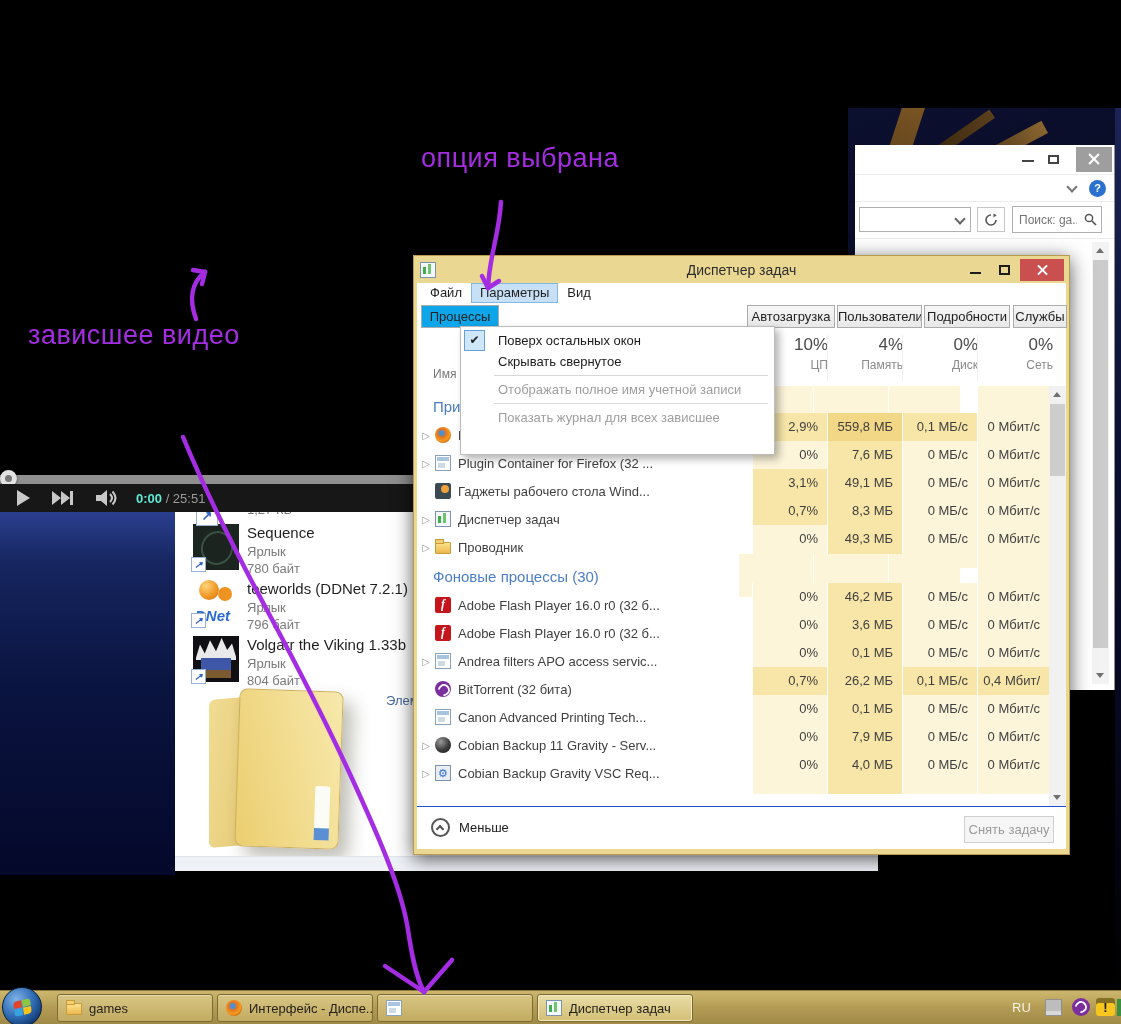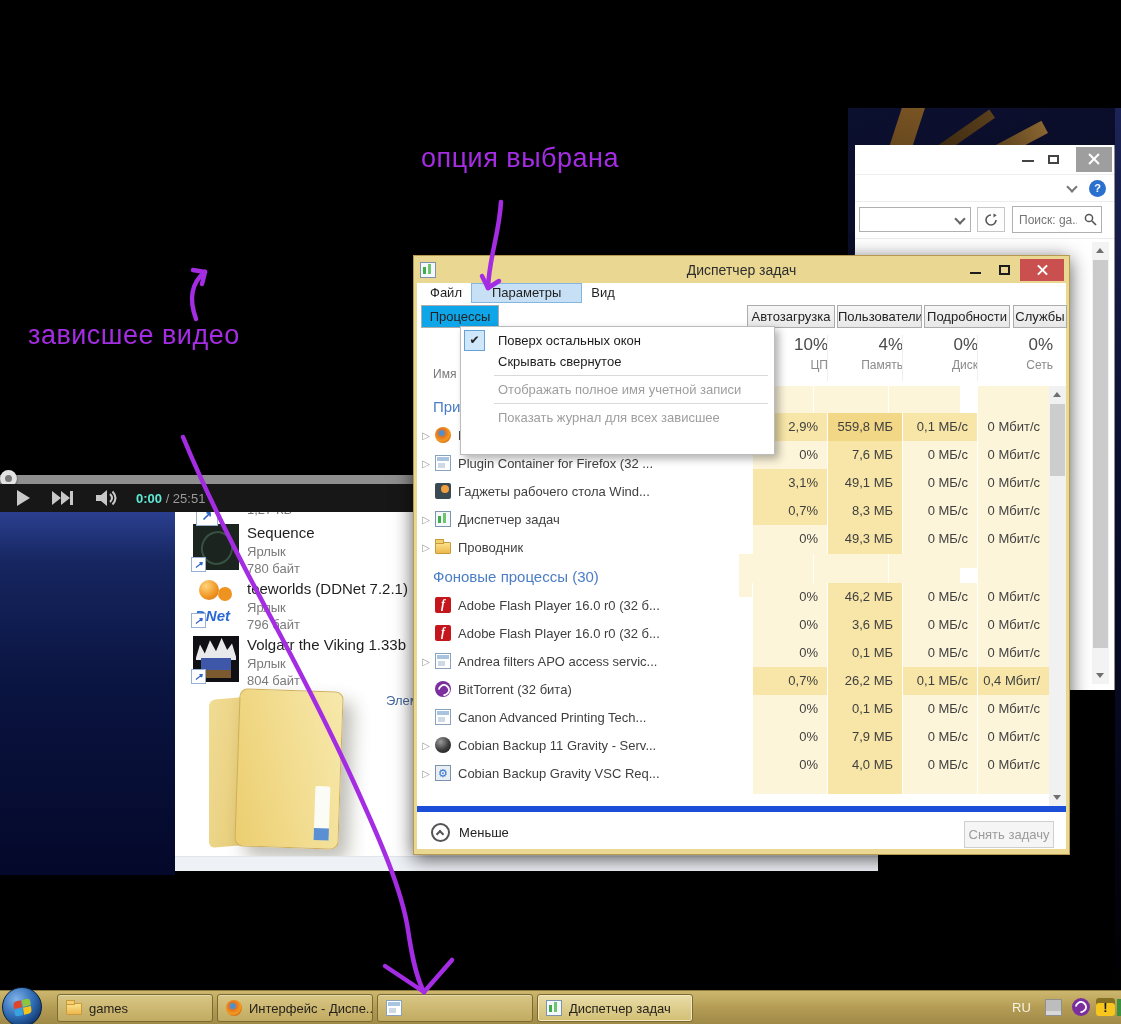--- a/index.html
+++ b/index.html
@@ -97,21 +97,21 @@
   .tm-btns{position:absolute;right:2px;top:0;height:24px;display:flex;}
   .cap{width:29px;height:22px;position:relative;}
   .cap .minbar{position:absolute;left:8px;top:13px;width:11px;height:2px;background:#1c1c1c;}
   .cap .maxbox{position:absolute;left:8px;top:6px;width:11px;height:10px;border:2px solid #1c1c1c;}
   .cap.close{width:44px;background:#c9504e;}
   .cap.close i{position:absolute;left:16px;top:10px;width:13px;height:2px;background:#fff;transform:rotate(45deg);}
   .cap.close i+i{transform:rotate(-45deg);}
   .tm-client{position:relative;background:#fff;height:566px;}
   .tm-menubar{height:20px;display:flex;font-size:13px;color:#1f1f1f;padding-left:4px;}
   .tm-menubar .mitem{padding:2px 9px;}
-  .tm-menubar .mitem.active{background:#c8e0f6;border:1px solid #84b6e2;padding:1px 20px;}
+  .tm-menubar .mitem.active{background:#c8e0f6;border:1px solid #84b6e2;padding:1px 8px;}
   .tm-tabs{position:absolute;left:0;top:20px;width:100%;height:27px;}
   .tm-tabs .tab{position:absolute;top:2px;height:23px;border:1px solid #acacac;background:linear-gradient(#f6f6f6,#e8e8e8);
       font-size:13px;color:#222;text-align:center;padding-top:3px;overflow:hidden;white-space:nowrap;}
   .tm-tabs .tab.active{background:#0ea5e9;}
   .tm-tabs div:nth-of-type(1){left:4px;width:78px;}
   .tm-tabs div:nth-of-type(2){left:330px;width:88px;}
   .tm-tabs div:nth-of-type(3){left:420px;width:85px;}
   .tm-tabs div:nth-of-type(4){left:507px;width:86px;}
   .tm-tabs div:nth-of-type(5){left:596px;width:54px;}
   .tm-header{position:absolute;left:0;top:47px;width:100%;height:56px;}
@@ -136,21 +136,21 @@
         border-bottom:1px solid #fff;background:#fdf5da;}
   .cell.h0{background:#fdf5da;} .cell.h1{background:#f7e6a8;} .cell.h2{background:#f2d786;}
   .vcpu,.sect-row .cell:nth-of-type(1){width:75px;}
   .vmem,.sect-row .cell:nth-of-type(2){width:75px;}
   .vdisk,.sect-row .cell:nth-of-type(3){width:75px;}
   .vnet,.sect-row .cell:nth-of-type(4){width:72px;margin-right:17px;}
   .tm-scroll{position:absolute;right:0;top:0;width:17px;height:100%;background:#f1f1f1;}
   .tm-scroll .thumb{position:absolute;left:1px;right:1px;top:18px;height:72px;background:#cdcdcd;}
   .tm-scroll .tri-up{position:absolute;left:4px;top:6px;}
   .tm-scroll .tri-dn{position:absolute;left:4px;bottom:6px;}
-  .tm-footer{position:absolute;left:0;top:523px;width:100%;height:43px;border-top:6px solid #1d4ed8;background:#fff;}
+  .tm-footer{position:absolute;left:0;top:523px;width:100%;height:43px;border-top:1px solid #1d4ed8;background:#fff;}
   .less-btn{position:absolute;left:14px;top:11px;display:flex;align-items:center;}
   .less-circle{width:19px;height:19px;border:2px solid #555;border-radius:50%;position:relative;}
   .less-circle i{position:absolute;left:4px;top:6px;width:6px;height:6px;border-left:2px solid #555;border-top:2px solid #555;transform:rotate(45deg);}
   .less-label{margin-left:9px;font-size:13px;color:#222;}
   .endtask{position:absolute;right:12px;top:9px;width:90px;height:27px;border:1px solid #cfcfcf;background:#f5f5f5;
            font-size:13px;color:#9b9b9b;text-align:center;line-height:25px;}
   
   .tm-popup{position:absolute;left:43px;top:43px;width:315px;height:129px;background:#fff;border:1px solid #bcbcbc;
             box-shadow:4px 4px 8px rgba(0,0,0,.30);z-index:9;padding-top:3px;}
   .mi{position:relative;height:21px;line-height:21px;font-size:13px;color:#1c1c1c;padding-left:37px;white-space:nowrap;}

